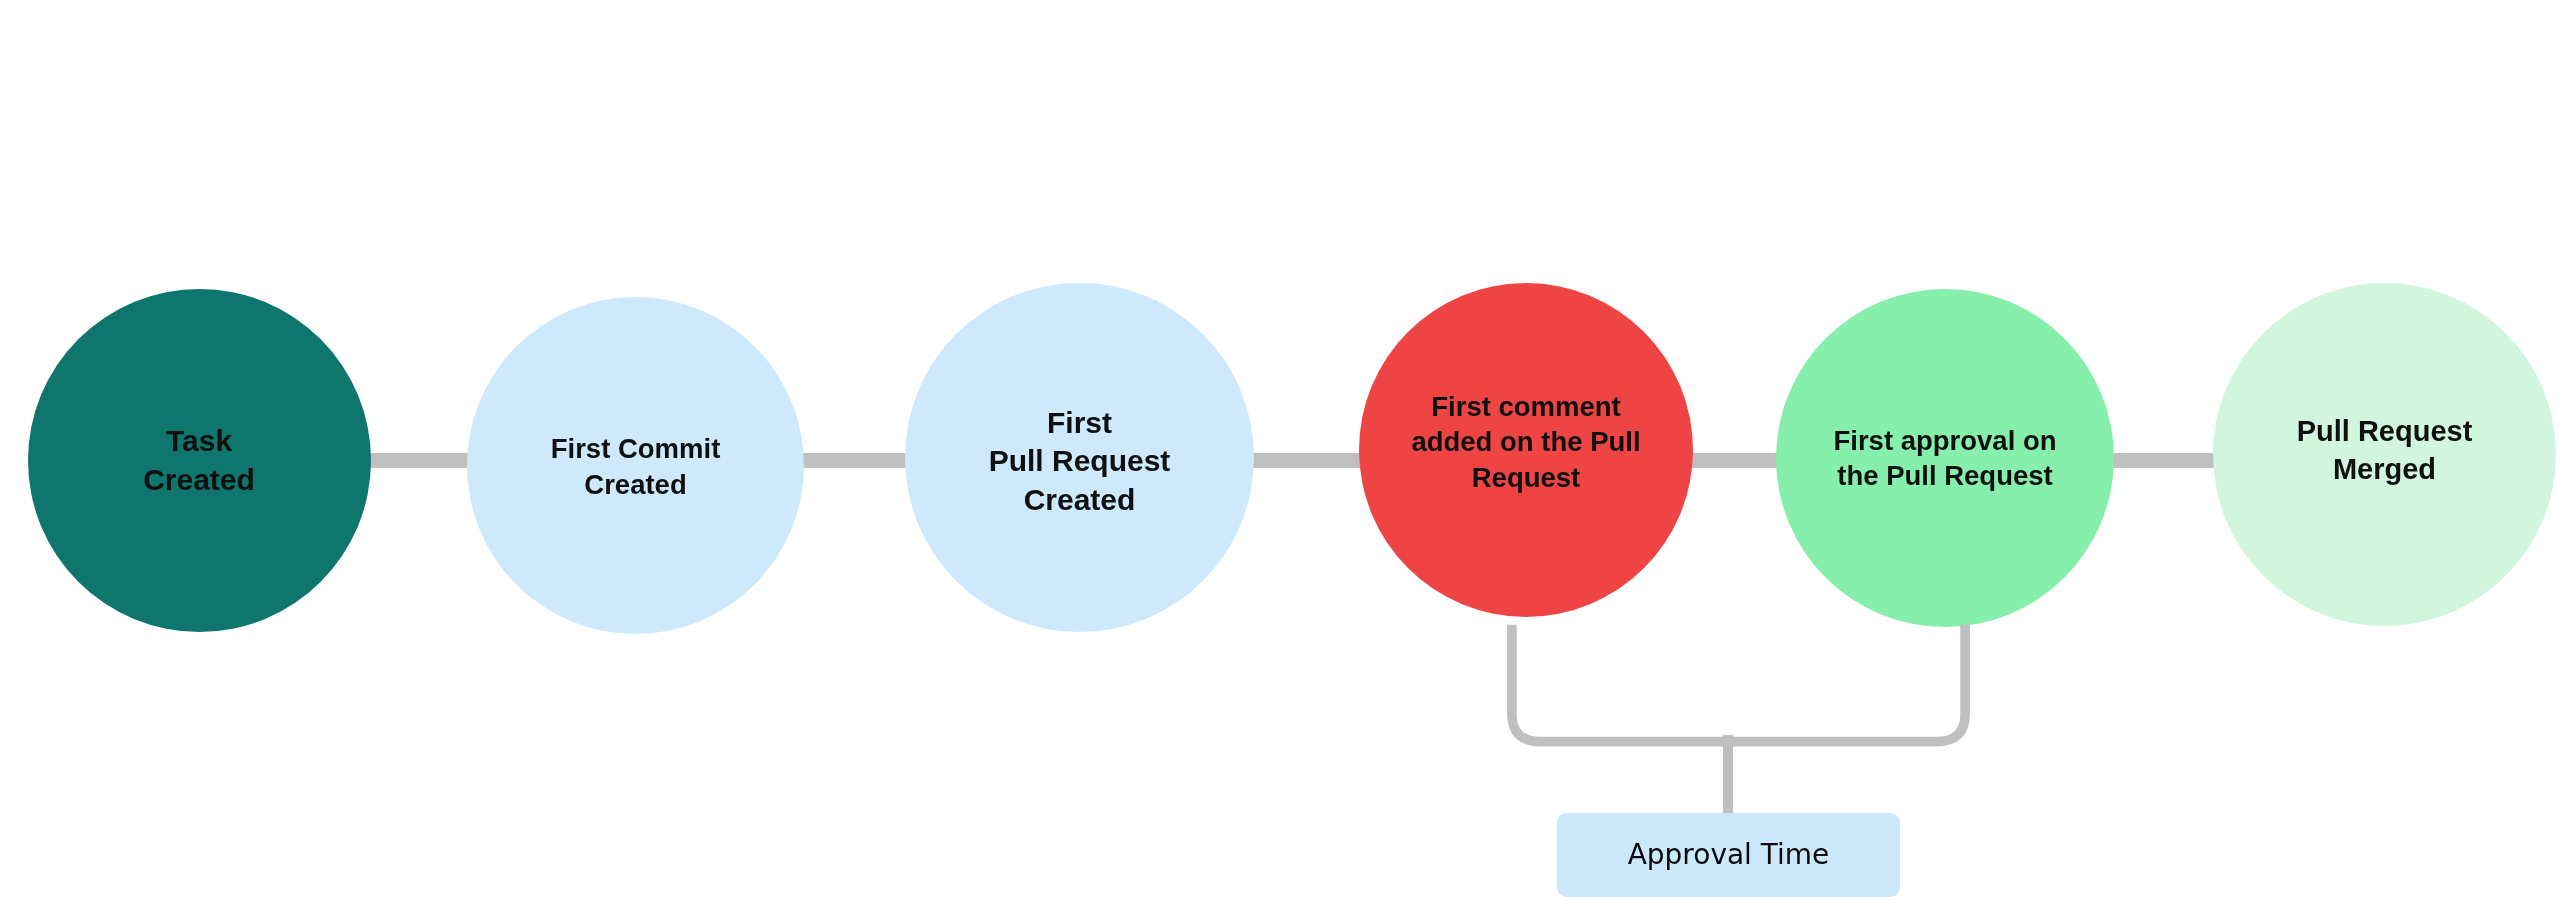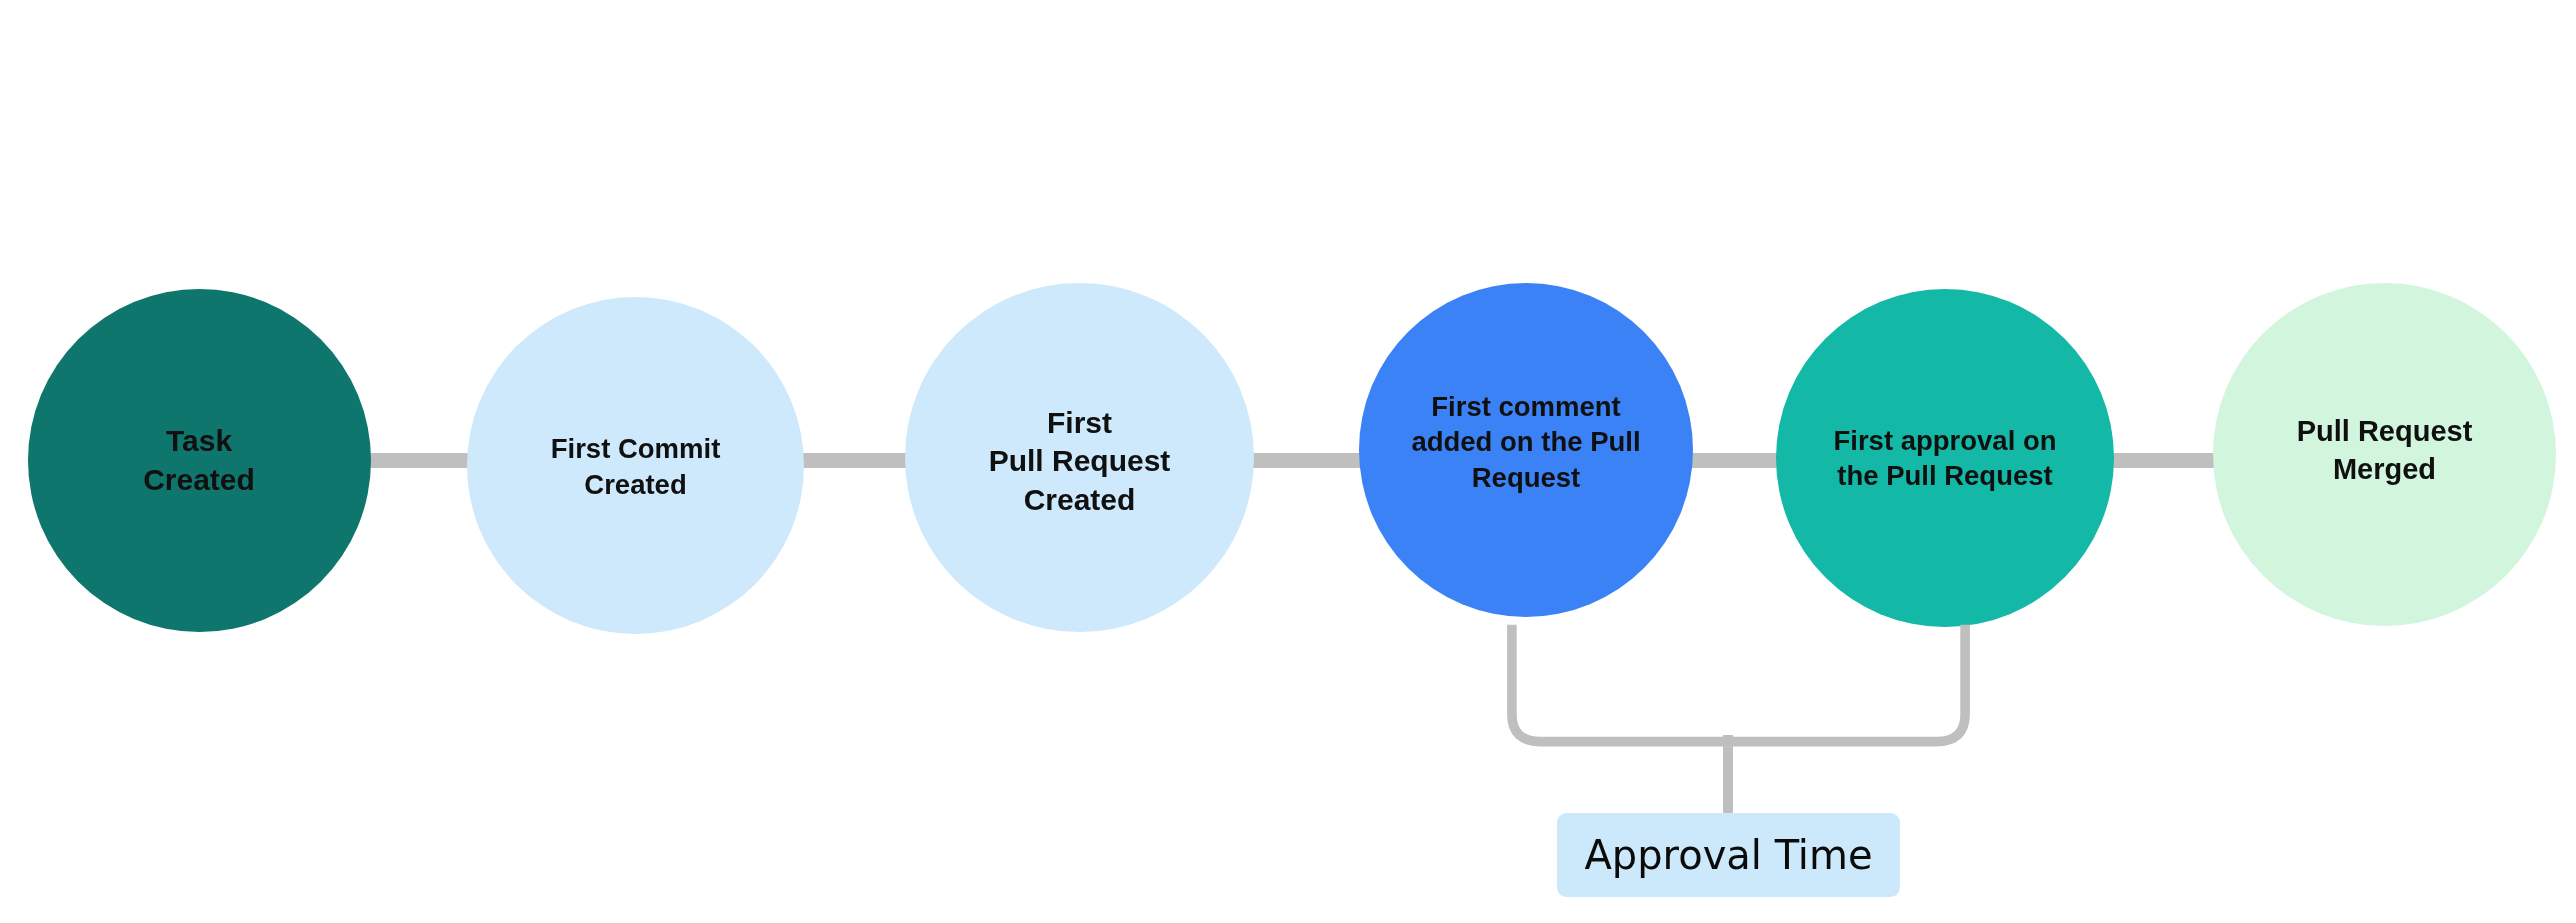--- a/index.html
+++ b/index.html
@@ -70,22 +70,22 @@
     font-weight: 700;
     color: #101010;
     line-height: 1.28;
     white-space: pre-line;
     padding: 0 4.1px;
   }
 
   .n1 { left: 27.5px;   top: 289px; width: 343px; height: 343px; background: #0f766e; }
   .n2 { left: 467px;  top: 297px; width: 337px; height: 337px; background: #cde9fb; }
   .n3 { left: 905px; top: 283px; width: 349px; height: 349px; background: #cde9fb; }
-  .n4 { left: 1359px; top: 283px; width: 334px; height: 334px; background: #3b82f6; }
-  .n5 { left: 1776px; top: 289px; width: 338px; height: 338px; background: #14b8a6; }
+  .n4 { left: 1359px; top: 283px; width: 334px; height: 334px; background: #ef4444; }
+  .n5 { left: 1776px; top: 289px; width: 338px; height: 338px; background: #86efac; }
   .n6 { left: 2213px; top: 283px; width: 343px; height: 343px; background: #d2f5de; }
 
   .n1 .node-label { font-size: 30px; }
   .n2 .node-label { font-size: 27.5px; }
   .n3 .node-label { font-size: 30px; }
   .n4 .node-label { font-size: 27.5px; width: 295px; transform: translateY(-8.2px); }
   .n5 .node-label { font-size: 27.5px; width: 316px; }
   .n6 .node-label { font-size: 29px; }
   .n2 .node-label { transform: translateY(-5.5px); margin-top: 12px; }
   .n3 .node-label { transform: translateY(4.1px); }
@@ -118,21 +118,21 @@
     height: 84px;
     background: #cce9fb;
     border-radius: 9.6px;
     display: flex;
     align-items: center;
     justify-content: center;
     box-sizing: border-box;
   }
   .approval-text {
     font-family: "DejaVu Sans", sans-serif;
-    font-size: 40px;
+    font-size: 28px;
     font-weight: 400;
     color: #0b0b0b;
     line-height: 1;
     white-space: nowrap;
   }
 </style>
 </head>
 <body>
 
 <div id="stage">

